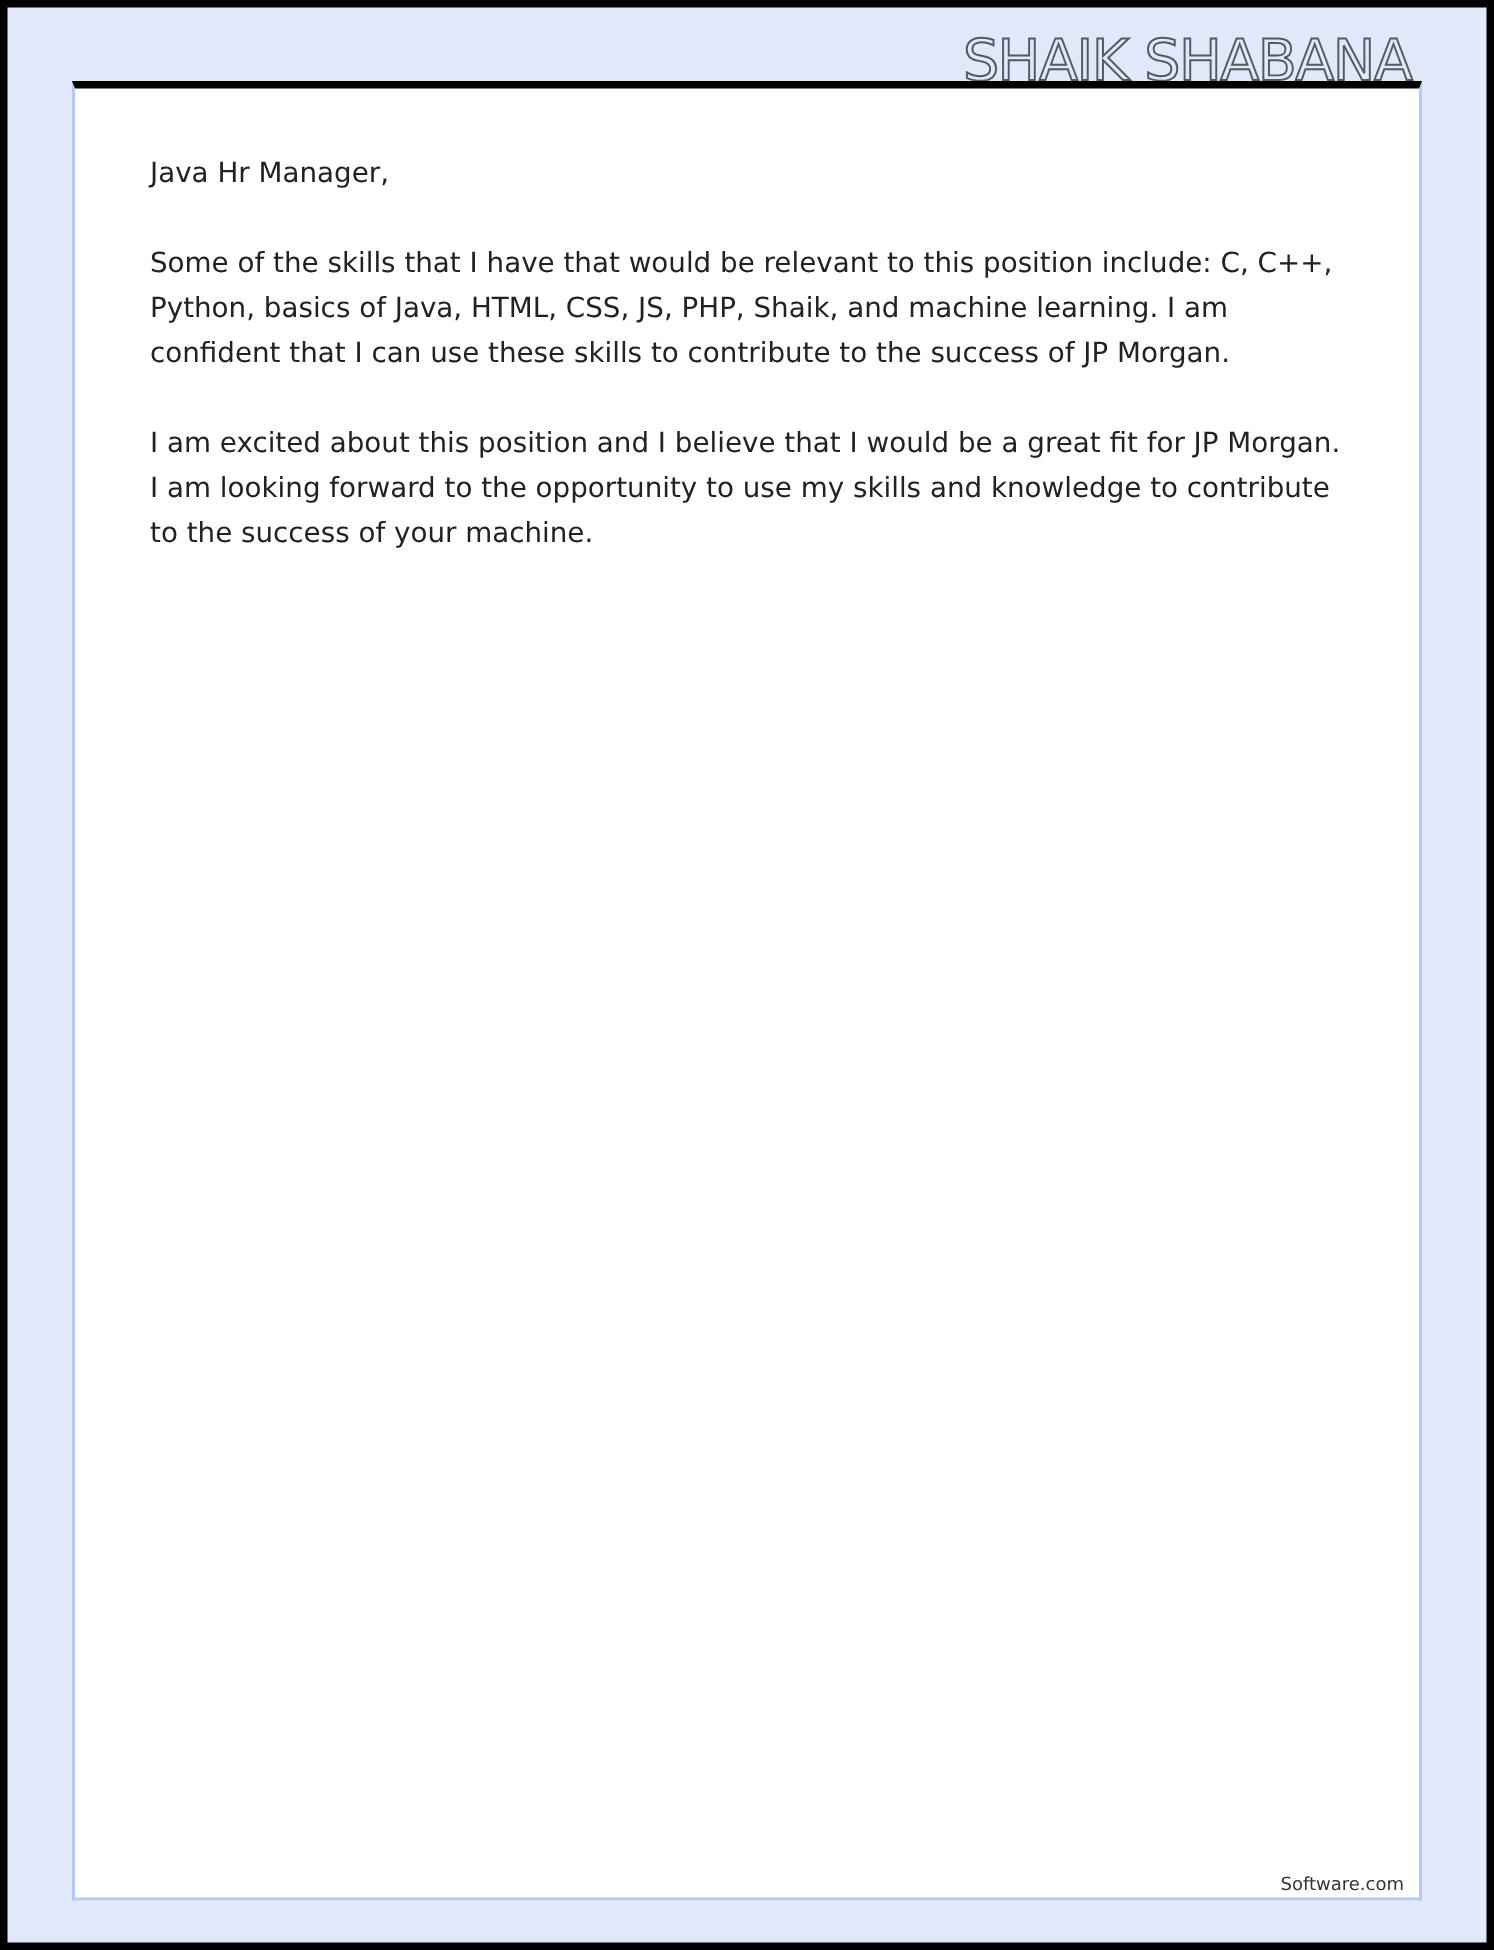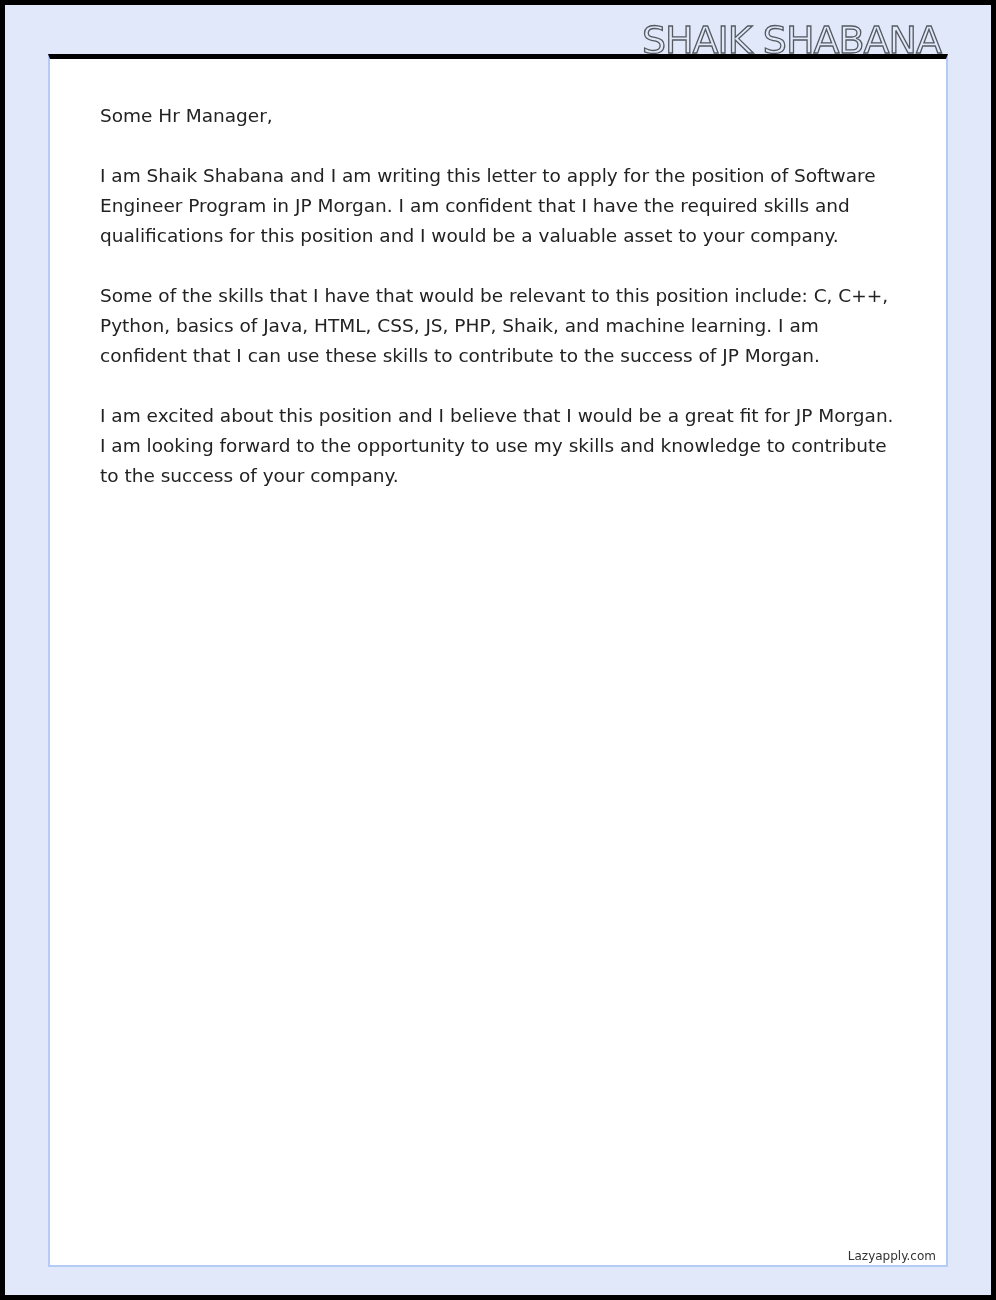--- a/index.html
+++ b/index.html
@@ -37,20 +37,19 @@
     font-size: 12px; color: #333;
   }
 </style>
 </head>
 <body>
 
 <div class="frame">
   <div class="name">SHAIK SHABANA</div>
   <div class="page">
     <div class="content">
-      <p>Some Hr Manager,</p>
-      <p>I am Shaik Shabana and I am writing this letter to apply for the position of Software Engineer Program in JP Morgan. I am confident that I have the required skills and qualifications for this position and I would be a valuable asset to your company.</p>
+      <p>Java Hr Manager,</p>
       <p>Some of the skills that I have that would be relevant to this position include: C, C++, Python, basics of Java, HTML, CSS, JS, PHP, Shaik, and machine learning. I am confident that I can use these skills to contribute to the success of JP Morgan.</p>
-      <p class="last">I am excited about this position and I believe that I would be a great fit for JP Morgan. I am looking forward to the opportunity to use my skills and knowledge to contribute to the success of your company.</p>
+      <p class="last">I am excited about this position and I believe that I would be a great fit for JP Morgan. I am looking forward to the opportunity to use my skills and knowledge to contribute to the success of your machine.</p>
     </div>
-    <div class="footer">Lazyapply.com</div>
+    <div class="footer">Software.com</div>
   </div>
 </div>
 
 </body></html>

